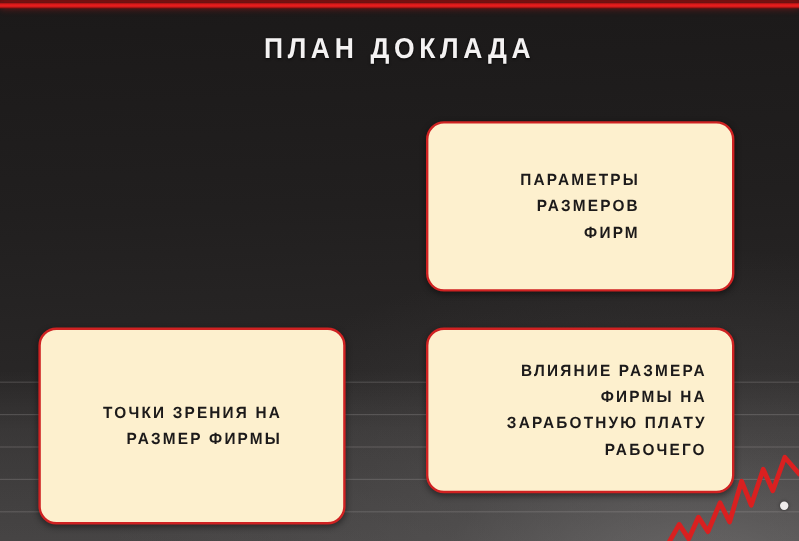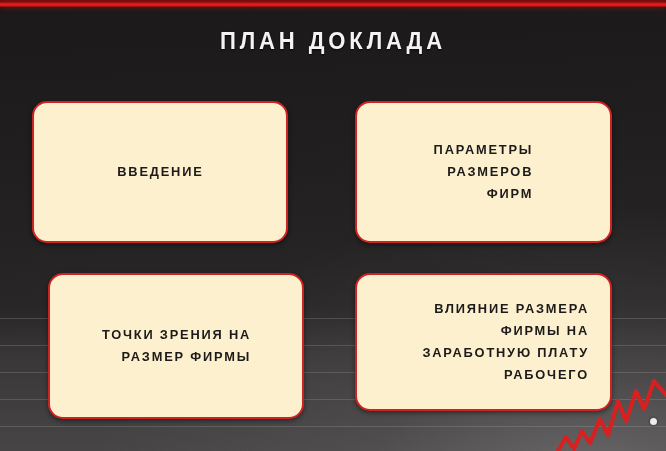--- a/index.html
+++ b/index.html
@@ -95,21 +95,21 @@
     font-weight:700;
     letter-spacing:1.9px;
     line-height:1.62;
     transform:scaleX(0.95);
     padding:0 10px;
     white-space:pre-line;
   }
 
   #card-0 { left:0px;   top:0px;   width:256px; height:142px; }
   #card-1 { left:323px; top:0px;   width:257px; height:142px; }
-  #card-2 { left:16px;   top:172px; width:256px; height:146px; }
+  #card-2 { left:0px;   top:172px; width:256px; height:164px; }
   #card-3 { left:323px; top:172px; width:257px; height:138px;padding-left:44px; }
 
   
   .spark {
     position:absolute;
     right:0; bottom:0;
     width:110px; height:72px;
     pointer-events:none;
   }
   .spark svg { display:block; width:110px; height:72px; overflow:visible; }
@@ -138,23 +138,20 @@
     <div class="gridline" style="bottom:24px;"></div>
   </div>
 
   <div class="top-rule-glow"></div>
   <div class="top-rule"></div>
 
   <div class="title">ПЛАН ДОКЛАДА</div>
 
   <div class="cards">
 
-    <div class="card" id="card-0">
-      <div class="card-label">ВВЕДЕНИЕ</div>
-    </div>
 
     <div class="card" id="card-1">
       <div class="card-label">ПАРАМЕТРЫ
 РАЗМЕРОВ
 ФИРМ</div>
     </div>
 
     <div class="card" id="card-2">
       <div class="card-label">ТОЧКИ ЗРЕНИЯ НА
 РАЗМЕР ФИРМЫ</div>

